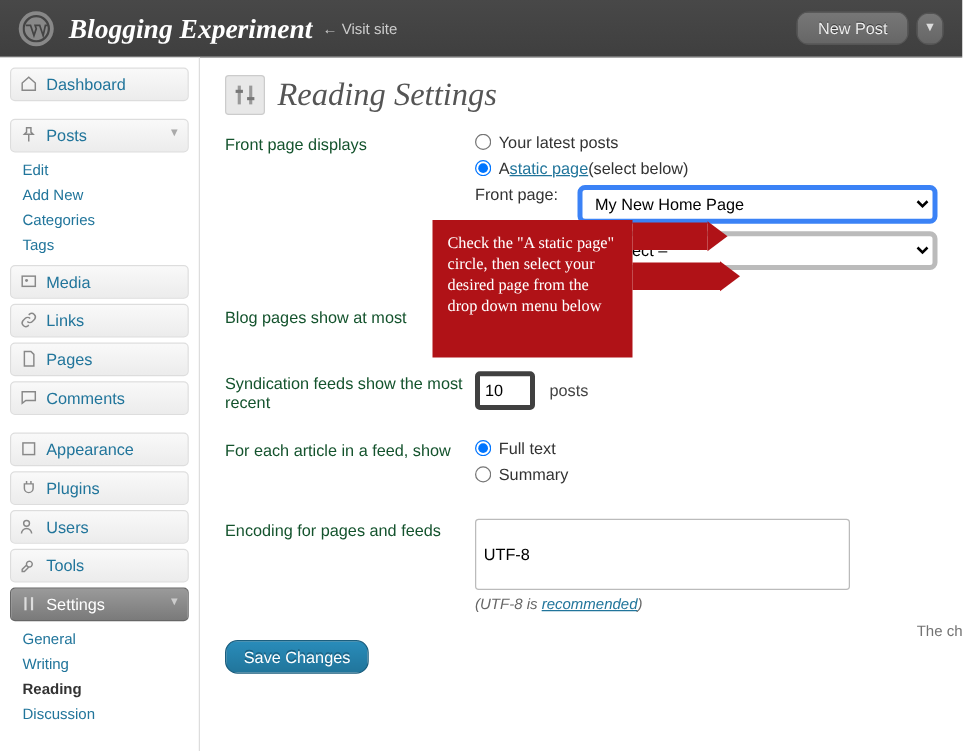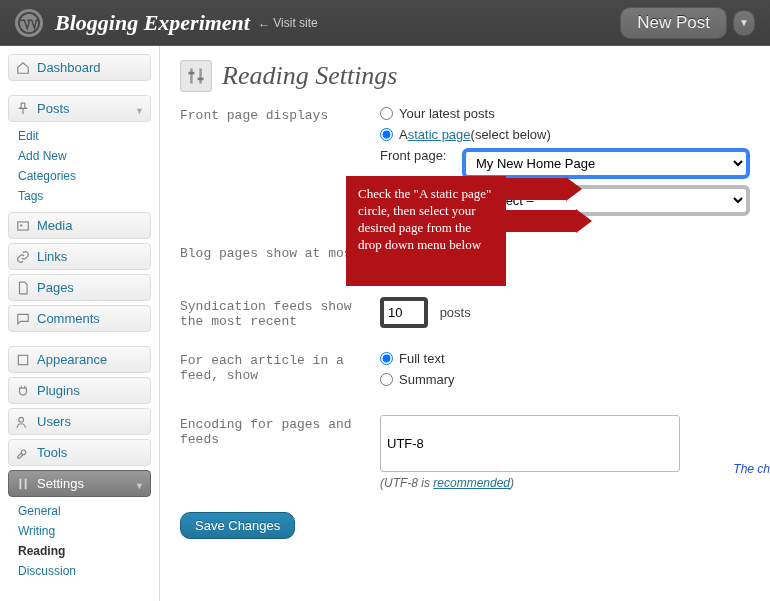--- a/index.html
+++ b/index.html
@@ -3,60 +3,60 @@
 <meta charset="utf-8">
 <style>
 * { margin: 0; padding: 0; box-sizing: border-box; }
 body { font-family: "Lucida Grande", Verdana, Arial, sans-serif; font-size: 13px; color: #333; background: #fff; width: 770px; height: 601px; overflow: hidden; }
 .topbar { background: linear-gradient(#484848, #3f3f3f); height: 46px; display: flex; align-items: center; padding: 0 15px; border-bottom: 1px solid #555; }
 .wp-logo { width: 28px; height: 28px; background: #888; border-radius: 50%; display: flex; align-items: center; justify-content: center; margin-right: 12px; }
 .wp-logo svg { width: 22px; height: 22px; }
 .site-title { font-family: Georgia, serif; font-style: italic; font-size: 22px; color: #fff; font-weight: bold; }
 .visit-site { color: #ccc; font-size: 12px; margin-left: 8px; }
 .topbar-spacer { flex: 1; }
-.newpost-btn { background: linear-gradient(#777, #666); color: #eee; border: 1px solid #555; border-radius: 10px; padding: 5px 16px; font-size: 17px; text-shadow: 0 -1px 0 #333; }
+.newpost-btn { background: linear-gradient(#777, #666); color: #eee; border: 1px solid #555; border-radius: 10px; padding: 5px 16px; font-size: 13px; text-shadow: 0 -1px 0 #333; }
 .newpost-dd { width: 22px; height: 26px; background: linear-gradient(#777,#666); border: 1px solid #555; border-radius: 10px; margin-left: 6px; display:flex; align-items:center; justify-content:center; color:#ddd; font-size:10px; }
 .layout { display: flex; height: calc(601px - 46px); }
 .sidebar { width: 160px; background: #fff; border-right: 1px solid #ddd; padding: 8px 8px 0 8px; overflow-y: auto; }
-.menu-item { display: flex; align-items: flex-end; background: linear-gradient(#f9f9f9, #ececec); border: 1px solid #ddd; border-radius: 4px; padding: 5px 6px; margin-bottom: 4px; cursor: pointer; color: #21759b; font-size: 13px; }
+.menu-item { display: flex; align-items: flex-start; background: linear-gradient(#f9f9f9, #ececec); border: 1px solid #ddd; border-radius: 4px; padding: 5px 6px; margin-bottom: 4px; cursor: pointer; color: #21759b; font-size: 13px; }
 .menu-item.active { background: linear-gradient(#9a9a9a,#7a7a7a); color: #fff; border-color: #666; }
 .menu-item .mi-icon { width: 16px; margin-right: 6px; display:flex; align-items:center; justify-content:center; color:#888; }
 .menu-item.active .mi-icon { color:#ddd; }
 .menu-item .mi-arrow { margin-left:auto; font-size:9px; color:#aaa; }
 .menu-item.active .mi-arrow { color:#ccc; }
 .submenu { margin: 2px 0 6px 6px; }
 .submenu a { display:block; color:#21759b; font-size:12px; padding:3px 4px; text-decoration:none; cursor:pointer; }
 .submenu a.current { color:#333; font-weight:bold; }
 .sep { height: 10px; }
 .main { flex: 1; padding: 14px 20px; position: relative; overflow: hidden; }
 .page-title-wrap { display:flex; align-items:center; margin-bottom:14px; }
 .settings-icon { width: 32px; height: 32px; background: #e8e8e8; border:1px solid #ccc; border-radius:3px; margin-right:10px; display:flex; align-items:center; justify-content:center; color:#888; }
 .page-title { font-family: Georgia, serif; font-style: italic; font-size: 26px; color: #555; font-weight: normal; }
 .form-row { display:flex; align-items:flex-start; margin-bottom: 22px; }
-.form-label { width: 200px; font-size: 13px; color:#737373; padding-top:2px;font-family:Liberation Mono, monospace; }
+.form-label { width: 200px; font-size: 13px; color:#14532d; padding-top:2px; }
 .form-control { flex:1; font-size:13px; color:#333; position:relative; }
 .form-control label { display:flex; align-items:center; margin-bottom:6px; cursor:pointer; }
 .form-control input[type=radio] { margin-right: 6px; }
 .form-control a { color:#21759b; text-decoration:underline; }
 .subselect-row { display:flex; align-items:flex-start; margin:6px 0 6px 0; }
 .subselect-row .sl { width: 82px; font-size:13px; }
 .subselect-row select { flex:1; max-width: 295px; border:4px solid #3b82f6; border-radius:6px; padding:3px 6px; font-size:13px; background:#fff; }
 .subselect-row select.plain { border-color:#bbb; }
 input.smallnum { width:48px; border:4px solid #404040; border-radius:4px; padding:4px; font-size:13px; }
 input.widetext { width: 300px; border:1px solid #bbb; border-radius:3px; padding:20px 6px; font-size:13px; }
 .posts-suffix { margin-left:8px; color:#444; }
 .hint { font-style:italic; color:#666; font-size:12px; margin-top:4px; }
 .hint a { color:#21759b; }
 .save-btn { background: linear-gradient(#298cba,#21759b); color:#fff; border:1px solid #1b5e7e; border-radius:10px; padding:5px 14px; font-size:13px; cursor:pointer; text-shadow:0 -1px 0 #1b5e7e; }
 .callout { position:absolute; left: 186px; top: 130px; width: 160px; height: 110px; background:#b01217; color:#fff; font-family: Georgia, serif; font-size:13px; padding:10px 12px; line-height:1.3; }
 .arrow { position:absolute; background:#b01217; height:22px; }
 .arrow::after { content:""; position:absolute; right:-16px; top:50%; transform:translateY(-50%); border-left:16px solid #b01217; border-top:12px solid transparent; border-bottom:12px solid transparent; }
 .arrow1 { top: 132px; left: 346px; width: 60px; }
 .arrow2 { top: 164px; left: 346px; width: 70px; }
-.the-ch { position:absolute; right:0; top: 416px; font-style:italic; color:#1d4ed8; font-size:12px; }
+.the-ch { position:absolute; right:0; top: 452px; color:#737373; font-size:12px; }
 </style>
 </head>
 <body>
 
 <div class="topbar">
   <div class="wp-logo">
     <svg viewBox="0 0 24 24">
         <circle cx="12" cy="12" r="11" fill="none" stroke="#444" stroke-width="2"></circle>
         <path d="M3 9h4l3 9 2-6-1-3h4l3 9 2-9h2" fill="none" stroke="#444" stroke-width="1.5"></path>
       </svg>

